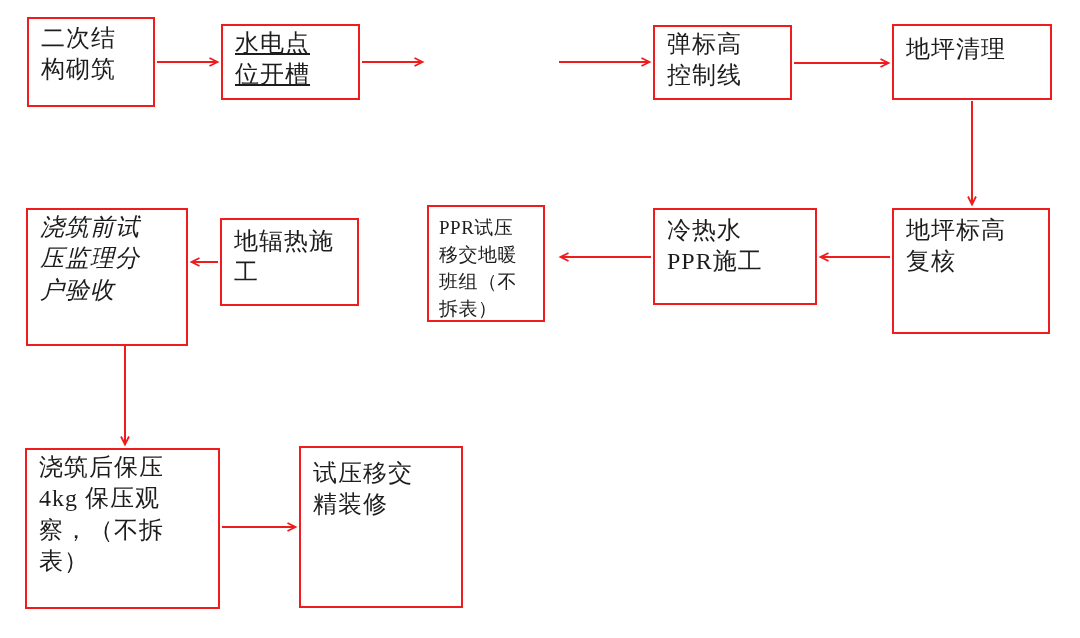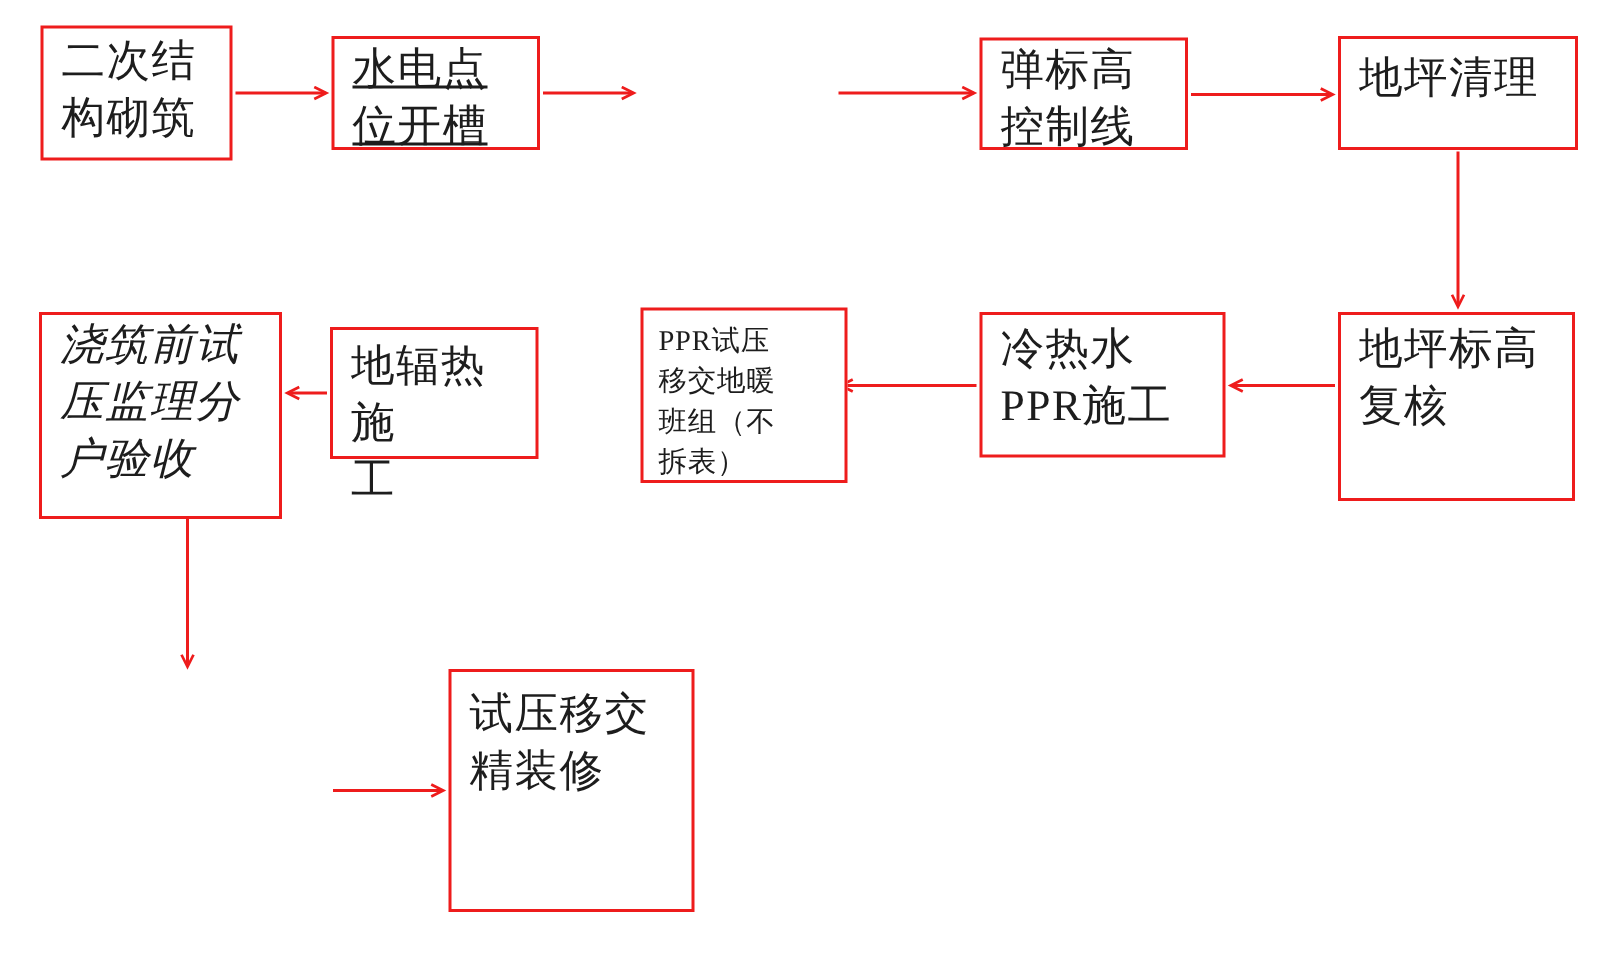--- a/index.html
+++ b/index.html
@@ -16,36 +16,36 @@
   }
   .connectors{
     position:absolute;left:0;top:0;width:1080px;height:638px;
   }
   .box{
     position:absolute;
     box-sizing:border-box;
     border:2px solid var(--red);
     background:#ffffff;
     color:var(--ink);
-    font-size:29px;
+    font-size:24px;
     line-height:1.31;
     padding:4px 6px 0 12px;
     white-space:pre-line;
     letter-spacing:1px;
   }
   
   #b1 {left:27px;  top:17px;  width:128px; height:90px;}
   #b2 {left:221px; top:24px;  width:139px; height:76px; padding-top:2px;text-decoration:underline;}
   #b3 {left:426px; top:25px;  width:131px; height:75px; padding-top:2px;}
   #b4 {left:653px; top:25px;  width:139px; height:75px; padding-top:2px;}
   #b5 {left:892px; top:24px;  width:160px; height:76px; padding-top:8px;}
   
   #b6 {left:892px; top:208px; width:158px; height:126px; padding-top:5px;}
   #b7 {left:653px; top:208px; width:164px; height:97px; padding-top:5px;font-family:Liberation Serif, serif;}
-  #b8 {left:427px; top:205px; width:138px; height:117px;
+  #b8 {left:427px; top:205px; width:118px; height:117px;
        font-size:19px; line-height:1.42; padding:8px 4px 0 10px; letter-spacing:0.5px;}
   #b9 {left:220px; top:218px; width:139px; height:88px; padding-top:6px;}
   #b10{left:26px;  top:208px; width:162px; height:138px; padding-top:2px;font-style:italic;}
   
   #b11{left:25px;  top:448px; width:195px; height:161px; padding-top:2px;}
   #b12{left:299px; top:446px; width:164px; height:162px; padding-top:10px;}
 </style>
 </head>
 <body>
 
@@ -82,16 +82,20 @@
 PPR施工</div>
   <div class="box" id="b8">PPR试压
 移交地暖
 班组（不
 拆表）</div>
   <div class="box" id="b9">地辐热施
 工</div>
   <div class="box" id="b10">浇筑前试
 压监理分
 户验收</div>
+  <div class="box" id="b11">浇筑后保压
+4kg 保压观
+察，（不拆
+表）</div>
   <div class="box" id="b12">试压移交
 精装修</div>
 
 </div>
 
 </body></html>

